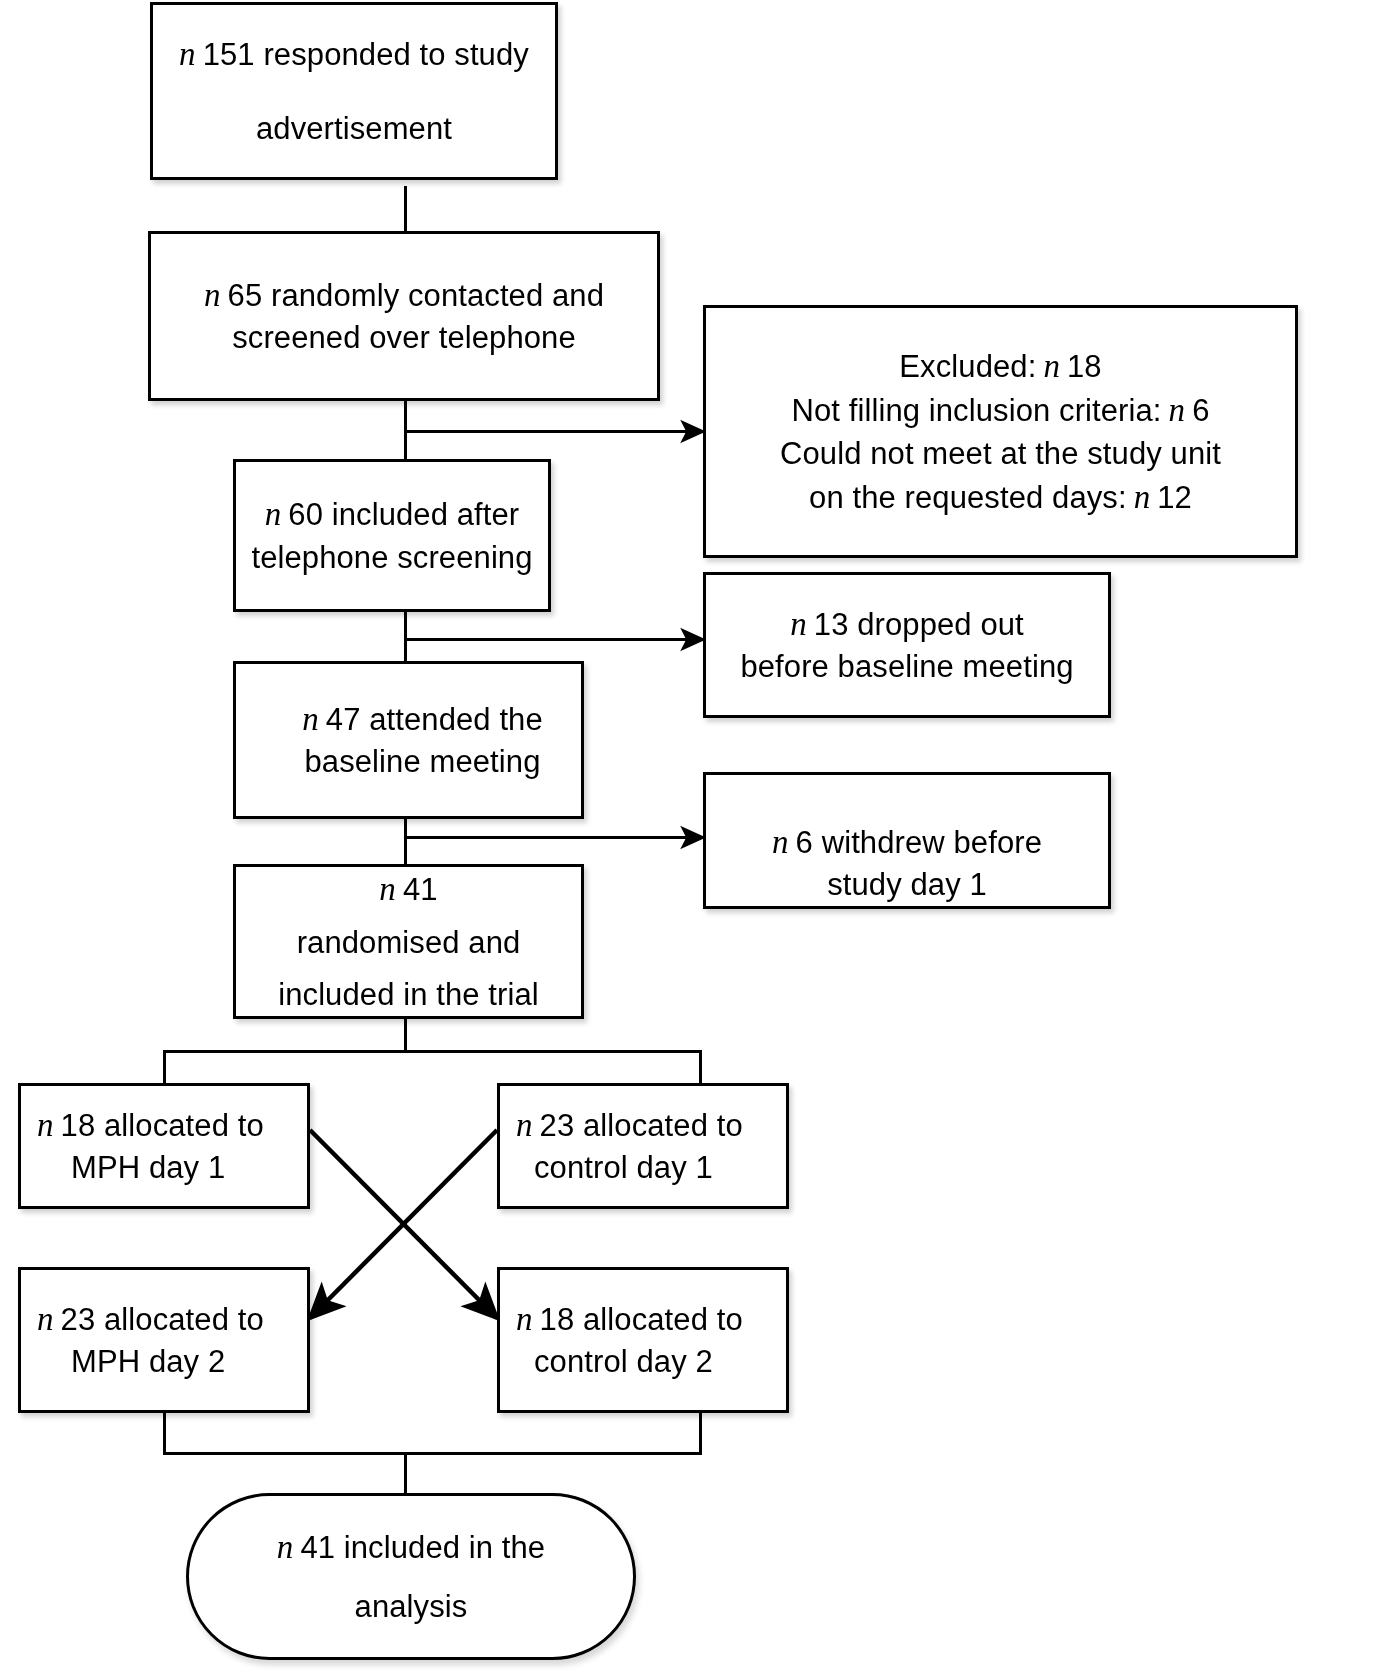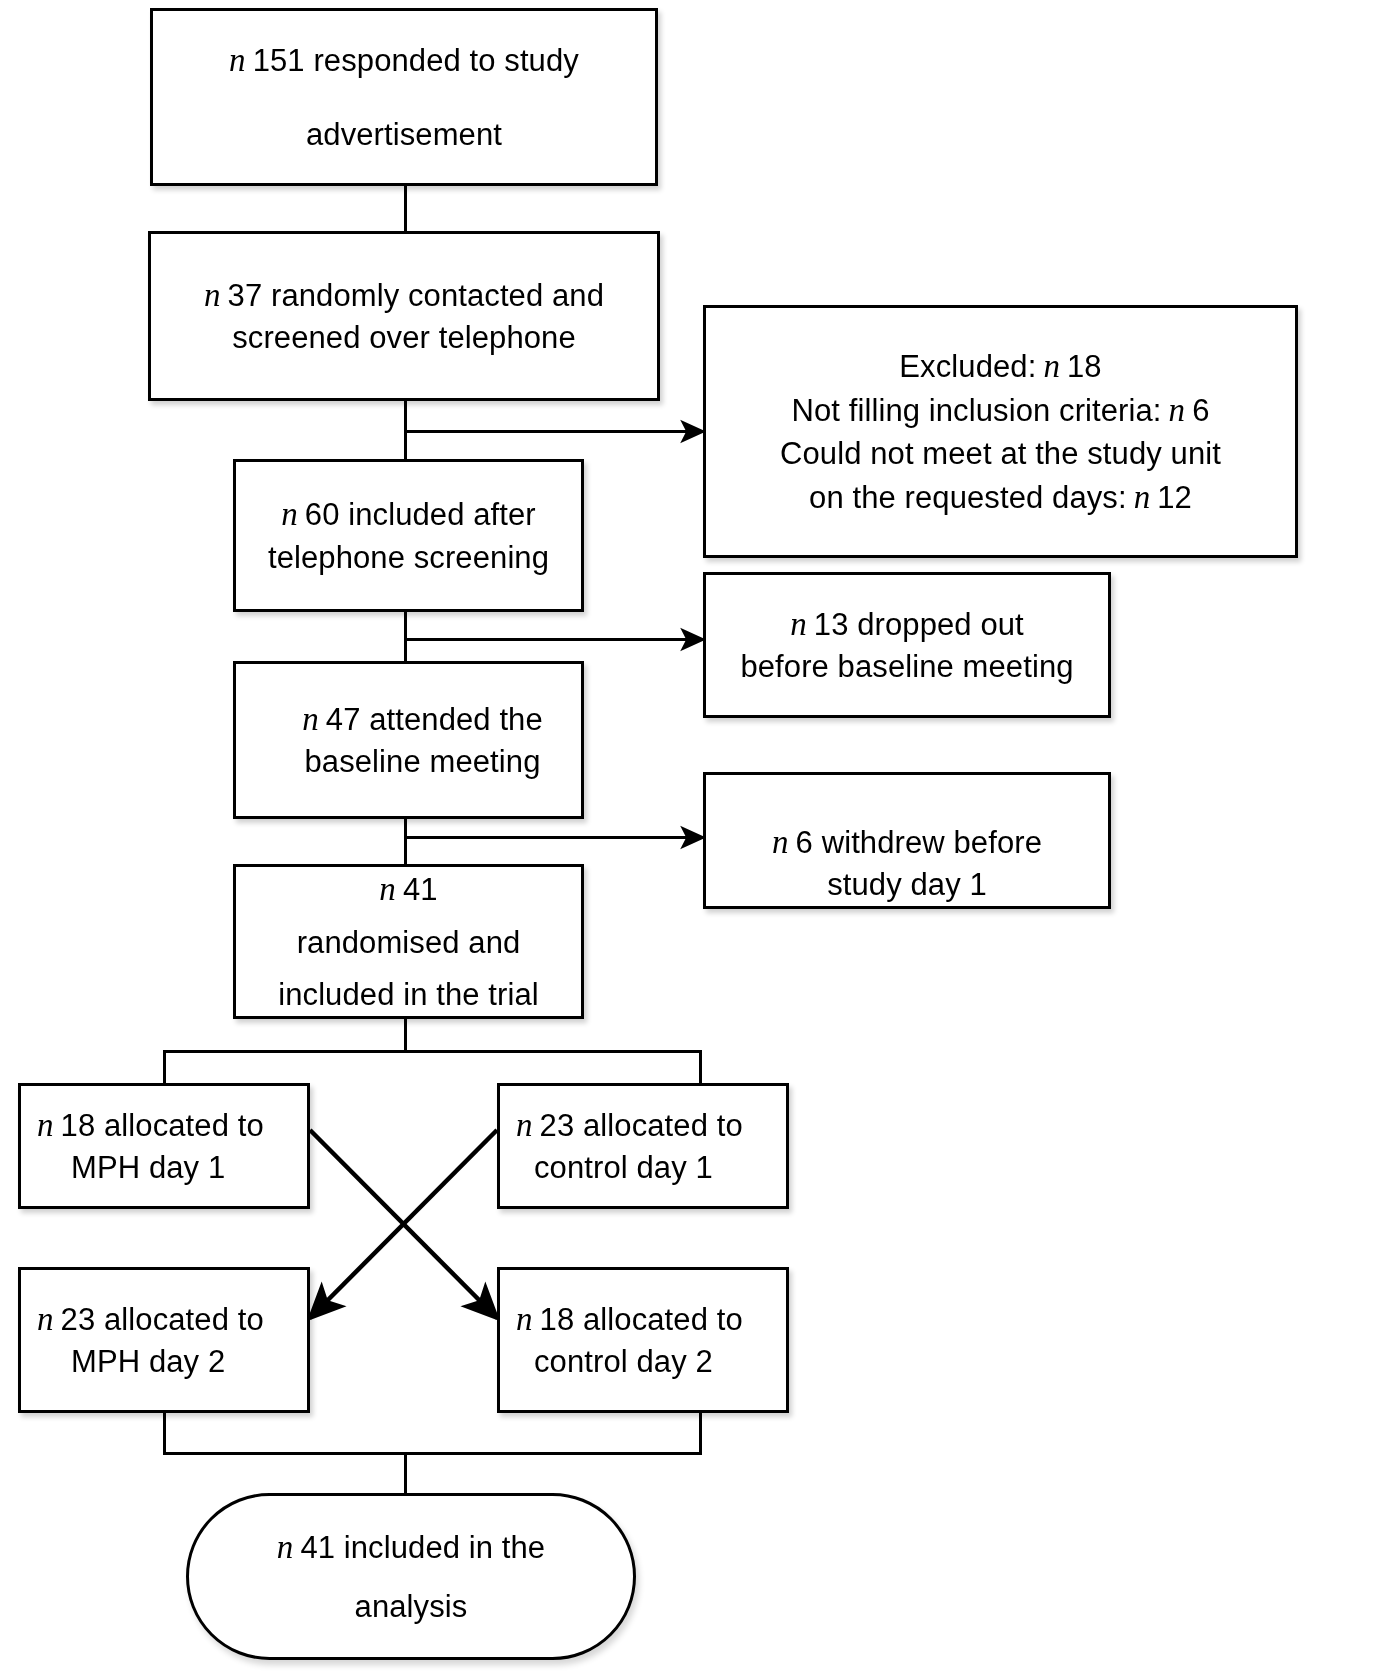--- a/index.html
+++ b/index.html
@@ -113,48 +113,48 @@
     </defs>
 
     <line x1="660" y1="431.5" x2="703" y2="431.5" stroke="#000" stroke-width="3" marker-end="url(#ah)"></line>
     <line x1="660" y1="639.5" x2="703" y2="639.5" stroke="#000" stroke-width="3" marker-end="url(#ah)"></line>
     <line x1="660" y1="837.5" x2="703" y2="837.5" stroke="#000" stroke-width="3" marker-end="url(#ah)"></line>
 
     <line x1="310" y1="1130" x2="497" y2="1318" stroke="#000" stroke-width="4.5" marker-end="url(#ah)"></line>
     <line x1="497" y1="1130" x2="310" y2="1318" stroke="#000" stroke-width="4.5" marker-end="url(#ah)"></line>
   </svg>
 
-  <div class="node" style="left:150px; top:8px; width:508px; height:178px;gap:32px;">
+  <div class="node" style="left:150px; top:2px; width:408px; height:178px;gap:32px;">
     <span class="ln">
       <i class="nvar">n</i><span class="sp"></span><span>151 responded to study</span>
     </span>
     <span class="ln">advertisement</span>
   </div>
 
   <div class="node" style="left:148px; top:231px; width:512px; height:170px;">
     <span class="ln">
-      <i class="nvar">n</i><span class="sp"></span><span>37 randomly contacted and</span>
+      <i class="nvar">n</i><span class="sp"></span><span>65 randomly contacted and</span>
     </span>
     <span class="ln">screened over telephone</span>
   </div>
 
   <div class="node" style="left:703px; top:305px; width:595px; height:253px;">
     <span class="ln">
       <span>Excluded:</span><span class="sp"></span><i class="nvar">n</i><span class="sp"></span><span>18</span>
     </span>
     <span class="ln">
       <span>Not filling inclusion criteria:</span><span class="sp"></span><i class="nvar">n</i><span class="sp"></span><span>6</span>
     </span>
     <span class="ln">Could not meet at the study unit</span>
     <span class="ln">
       <span>on the requested days:</span><span class="sp"></span><i class="nvar">n</i><span class="sp"></span><span>12</span>
     </span>
   </div>
 
-  <div class="node" style="left:233px; top:459px; width:351px; height:153px;">
+  <div class="node" style="left:233px; top:459px; width:318px; height:153px;">
     <span class="ln">
       <i class="nvar">n</i><span class="sp"></span><span>60 included after</span>
     </span>
     <span class="ln">telephone screening</span>
   </div>
 
   <div class="node" style="left:703px; top:572px; width:408px; height:146px;">
     <span class="ln">
       <i class="nvar">n</i><span class="sp"></span><span>13 dropped out</span>
     </span>

